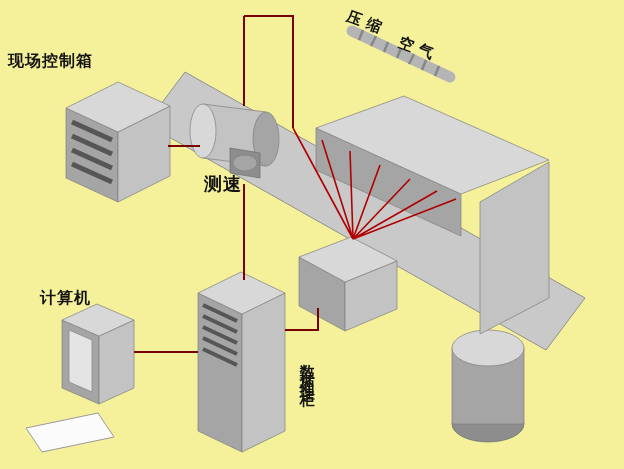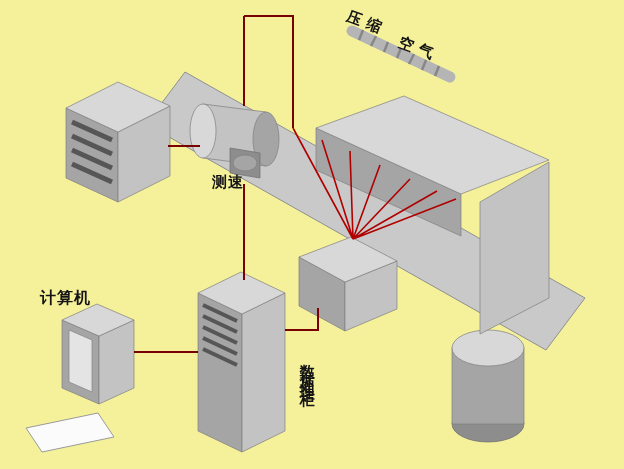--- a/index.html
+++ b/index.html
@@ -31,21 +31,21 @@
   .lbl{
     position:absolute;
     font-weight:bold;
     font-size:16px;
     color:var(--label-text,#141414);
     letter-spacing:1px;
     white-space:nowrap;
     line-height:1.15;
   }
   .lbl-field   {left:8px;  top:52px;}
-  .lbl-speed   {left:212px;top:174px;font-size:15px;}
+  .lbl-speed   {left:204px;top:174px;font-size:18px;}
   .lbl-air1    {left:350px;top:8px; transform:rotate(20deg);transform-origin:0 0;letter-spacing:6px;font-size:15px;}
   .lbl-air2    {left:402px;top:34px;transform:rotate(20deg);transform-origin:0 0;letter-spacing:6px;font-size:15px;}
   .lbl-computer{left:40px; top:289px;}
   .lbl-cabinet {left:298px;top:352px;font-size:15px;
                 writing-mode:vertical-lr;text-orientation:upright;letter-spacing:7px;height:120px;}
 </style>
 </head>
 <body>
 
 <div id="stage">
@@ -127,19 +127,20 @@
                M353,239 L293,128"></path>
     </g>
 
     <g>
       <path class="pipe" d="M352,31 L450,77"></path>
       <path class="pipe-stripe" d="M359,40 L363,30 M371,46 L376,36 M384,52 L388,42 M397,58 L401,48
                M409,64 L414,54 M422,70 L426,60 M435,76 L439,66"></path>
     </g>
   </svg>
 
+  <div class="lbl lbl-field">现场控制箱</div>
   <div class="lbl lbl-speed">测速</div>
   <div class="lbl lbl-air1">压缩</div>
   <div class="lbl lbl-air2">空气</div>
   <div class="lbl lbl-computer">计算机</div>
   <div class="lbl lbl-cabinet">数据处理柜</div>
 
 </div>
 
 </body></html>

